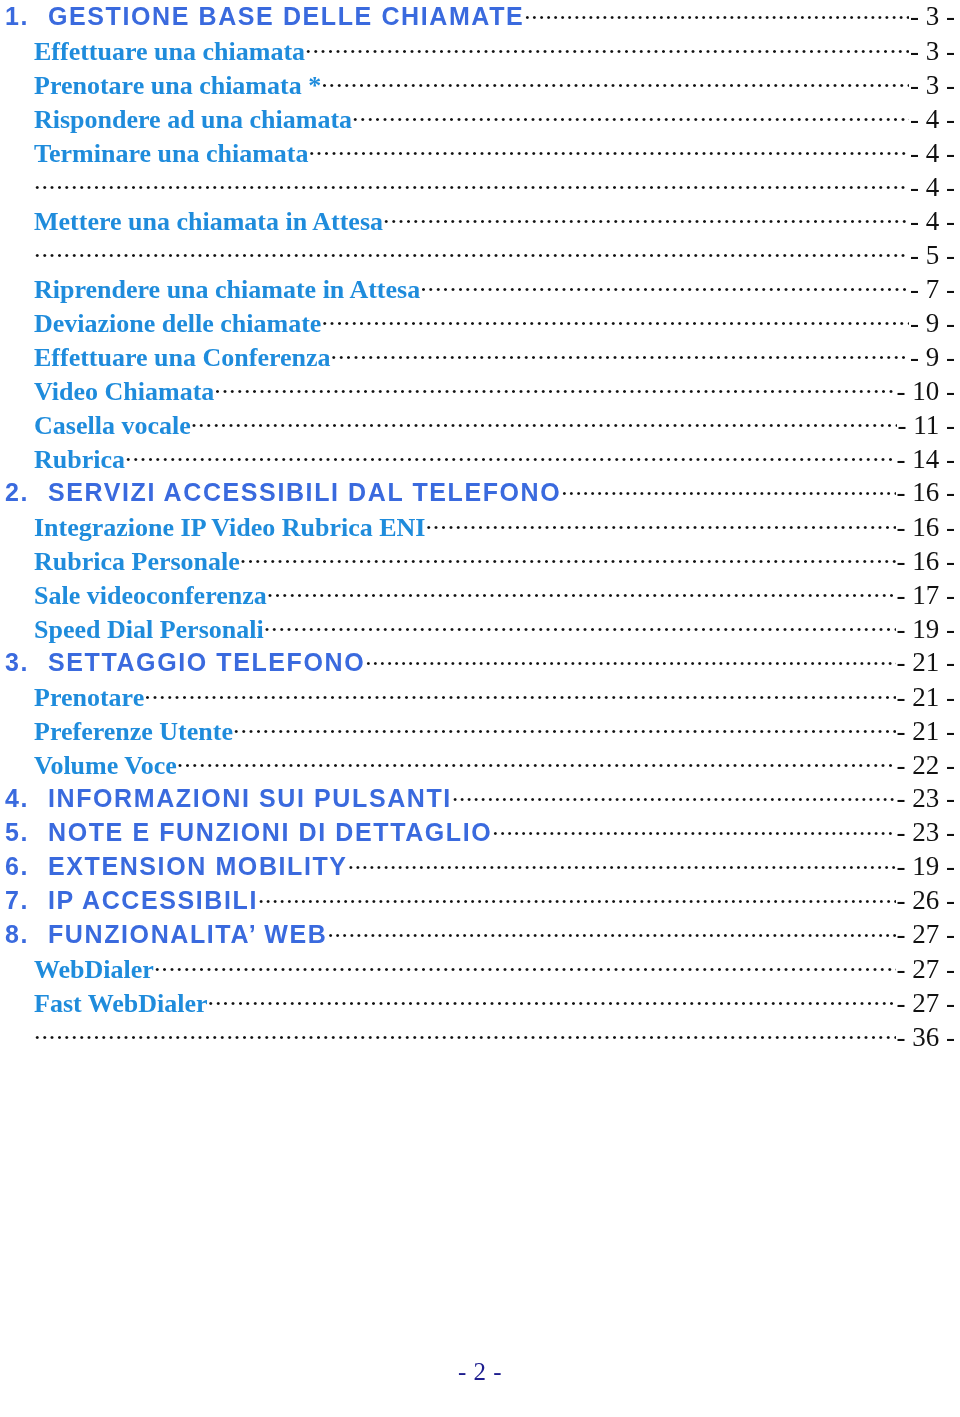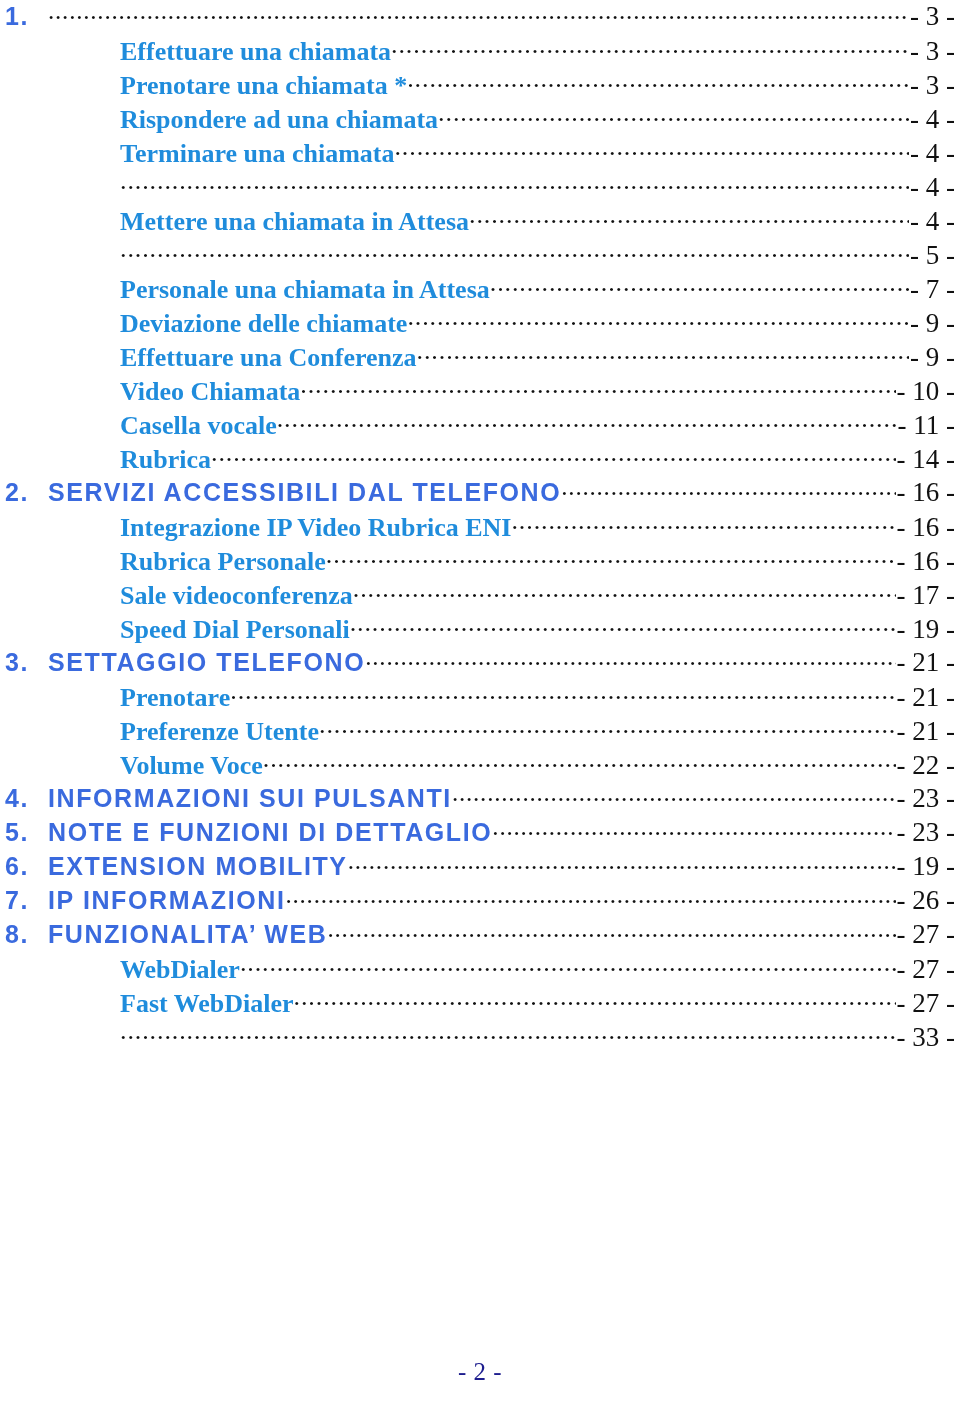--- a/index.html
+++ b/index.html
@@ -50,21 +50,21 @@
     letter-spacing: 1.6px;
   }
   .lvl1 .label {
     flex: 0 0 auto;
     letter-spacing: 1.6px;
   }
 
   
   .lvl2 {
     height: 34px;
-    padding-left: 120px;
+    padding-left: 34px;
     font-family: "Liberation Serif", "DejaVu Serif", serif;
     font-weight: bold;
     font-size: 26px;
     color: #1f8cdc;
     letter-spacing: 0px;
   }
   .lvl2 .label {
     flex: 0 0 auto;
   }
 
@@ -122,20 +122,21 @@
     color: #1d1d8e;
     letter-spacing: 0.5px;
   }
 </style>
 </head>
 <body>
 
 <div id="toc">
     <div class="toc-row lvl1">
       <span class="num">1.</span>
+      <span class="label">GESTIONE BASE DELLE CHIAMATE</span>
       <span class="leader"></span>
       <span class="pageno">- 3 -</span>
     </div>
     <div class="toc-row lvl2">
       <span class="label">Effettuare una chiamata</span>
       <span class="leader"></span>
       <span class="pageno">- 3 -</span>
     </div>
     <div class="toc-row lvl2">
       <span class="label">Prenotare una chiamata *</span>
@@ -159,21 +160,21 @@
     <div class="toc-row lvl2">
       <span class="label">Mettere una chiamata in Attesa</span>
       <span class="leader"></span>
       <span class="pageno">- 4 -</span>
     </div>
     <div class="toc-row lvl2">
       <span class="leader"></span>
       <span class="pageno">- 5 -</span>
     </div>
     <div class="toc-row lvl2">
-      <span class="label">Personale una chiamata in Attesa</span>
+      <span class="label">Riprendere una chiamate in Attesa</span>
       <span class="leader"></span>
       <span class="pageno">- 7 -</span>
     </div>
     <div class="toc-row lvl2">
       <span class="label">Deviazione delle chiamate</span>
       <span class="leader"></span>
       <span class="pageno">- 9 -</span>
     </div>
     <div class="toc-row lvl2">
       <span class="label">Effettuare una Conferenza</span>
@@ -255,21 +256,21 @@
       <span class="pageno">- 23 -</span>
     </div>
     <div class="toc-row lvl1">
       <span class="num">6.</span>
       <span class="label">EXTENSION MOBILITY</span>
       <span class="leader"></span>
       <span class="pageno">- 19 -</span>
     </div>
     <div class="toc-row lvl1">
       <span class="num">7.</span>
-      <span class="label">IP INFORMAZIONI</span>
+      <span class="label">IP ACCESSIBILI</span>
       <span class="leader"></span>
       <span class="pageno">- 26 -</span>
     </div>
     <div class="toc-row lvl1">
       <span class="num">8.</span>
       <span class="label">FUNZIONALITA’ WEB</span>
       <span class="leader"></span>
       <span class="pageno">- 27 -</span>
     </div>
     <div class="toc-row lvl2">
@@ -277,19 +278,19 @@
       <span class="leader"></span>
       <span class="pageno">- 27 -</span>
     </div>
     <div class="toc-row lvl2">
       <span class="label">Fast WebDialer</span>
       <span class="leader"></span>
       <span class="pageno">- 27 -</span>
     </div>
     <div class="toc-row lvl2">
       <span class="leader"></span>
-      <span class="pageno">- 33 -</span>
+      <span class="pageno">- 36 -</span>
     </div>
   </div>
 
 <div id="footer">
   <span>- 2 -</span>
 </div>
 
 </body></html>

